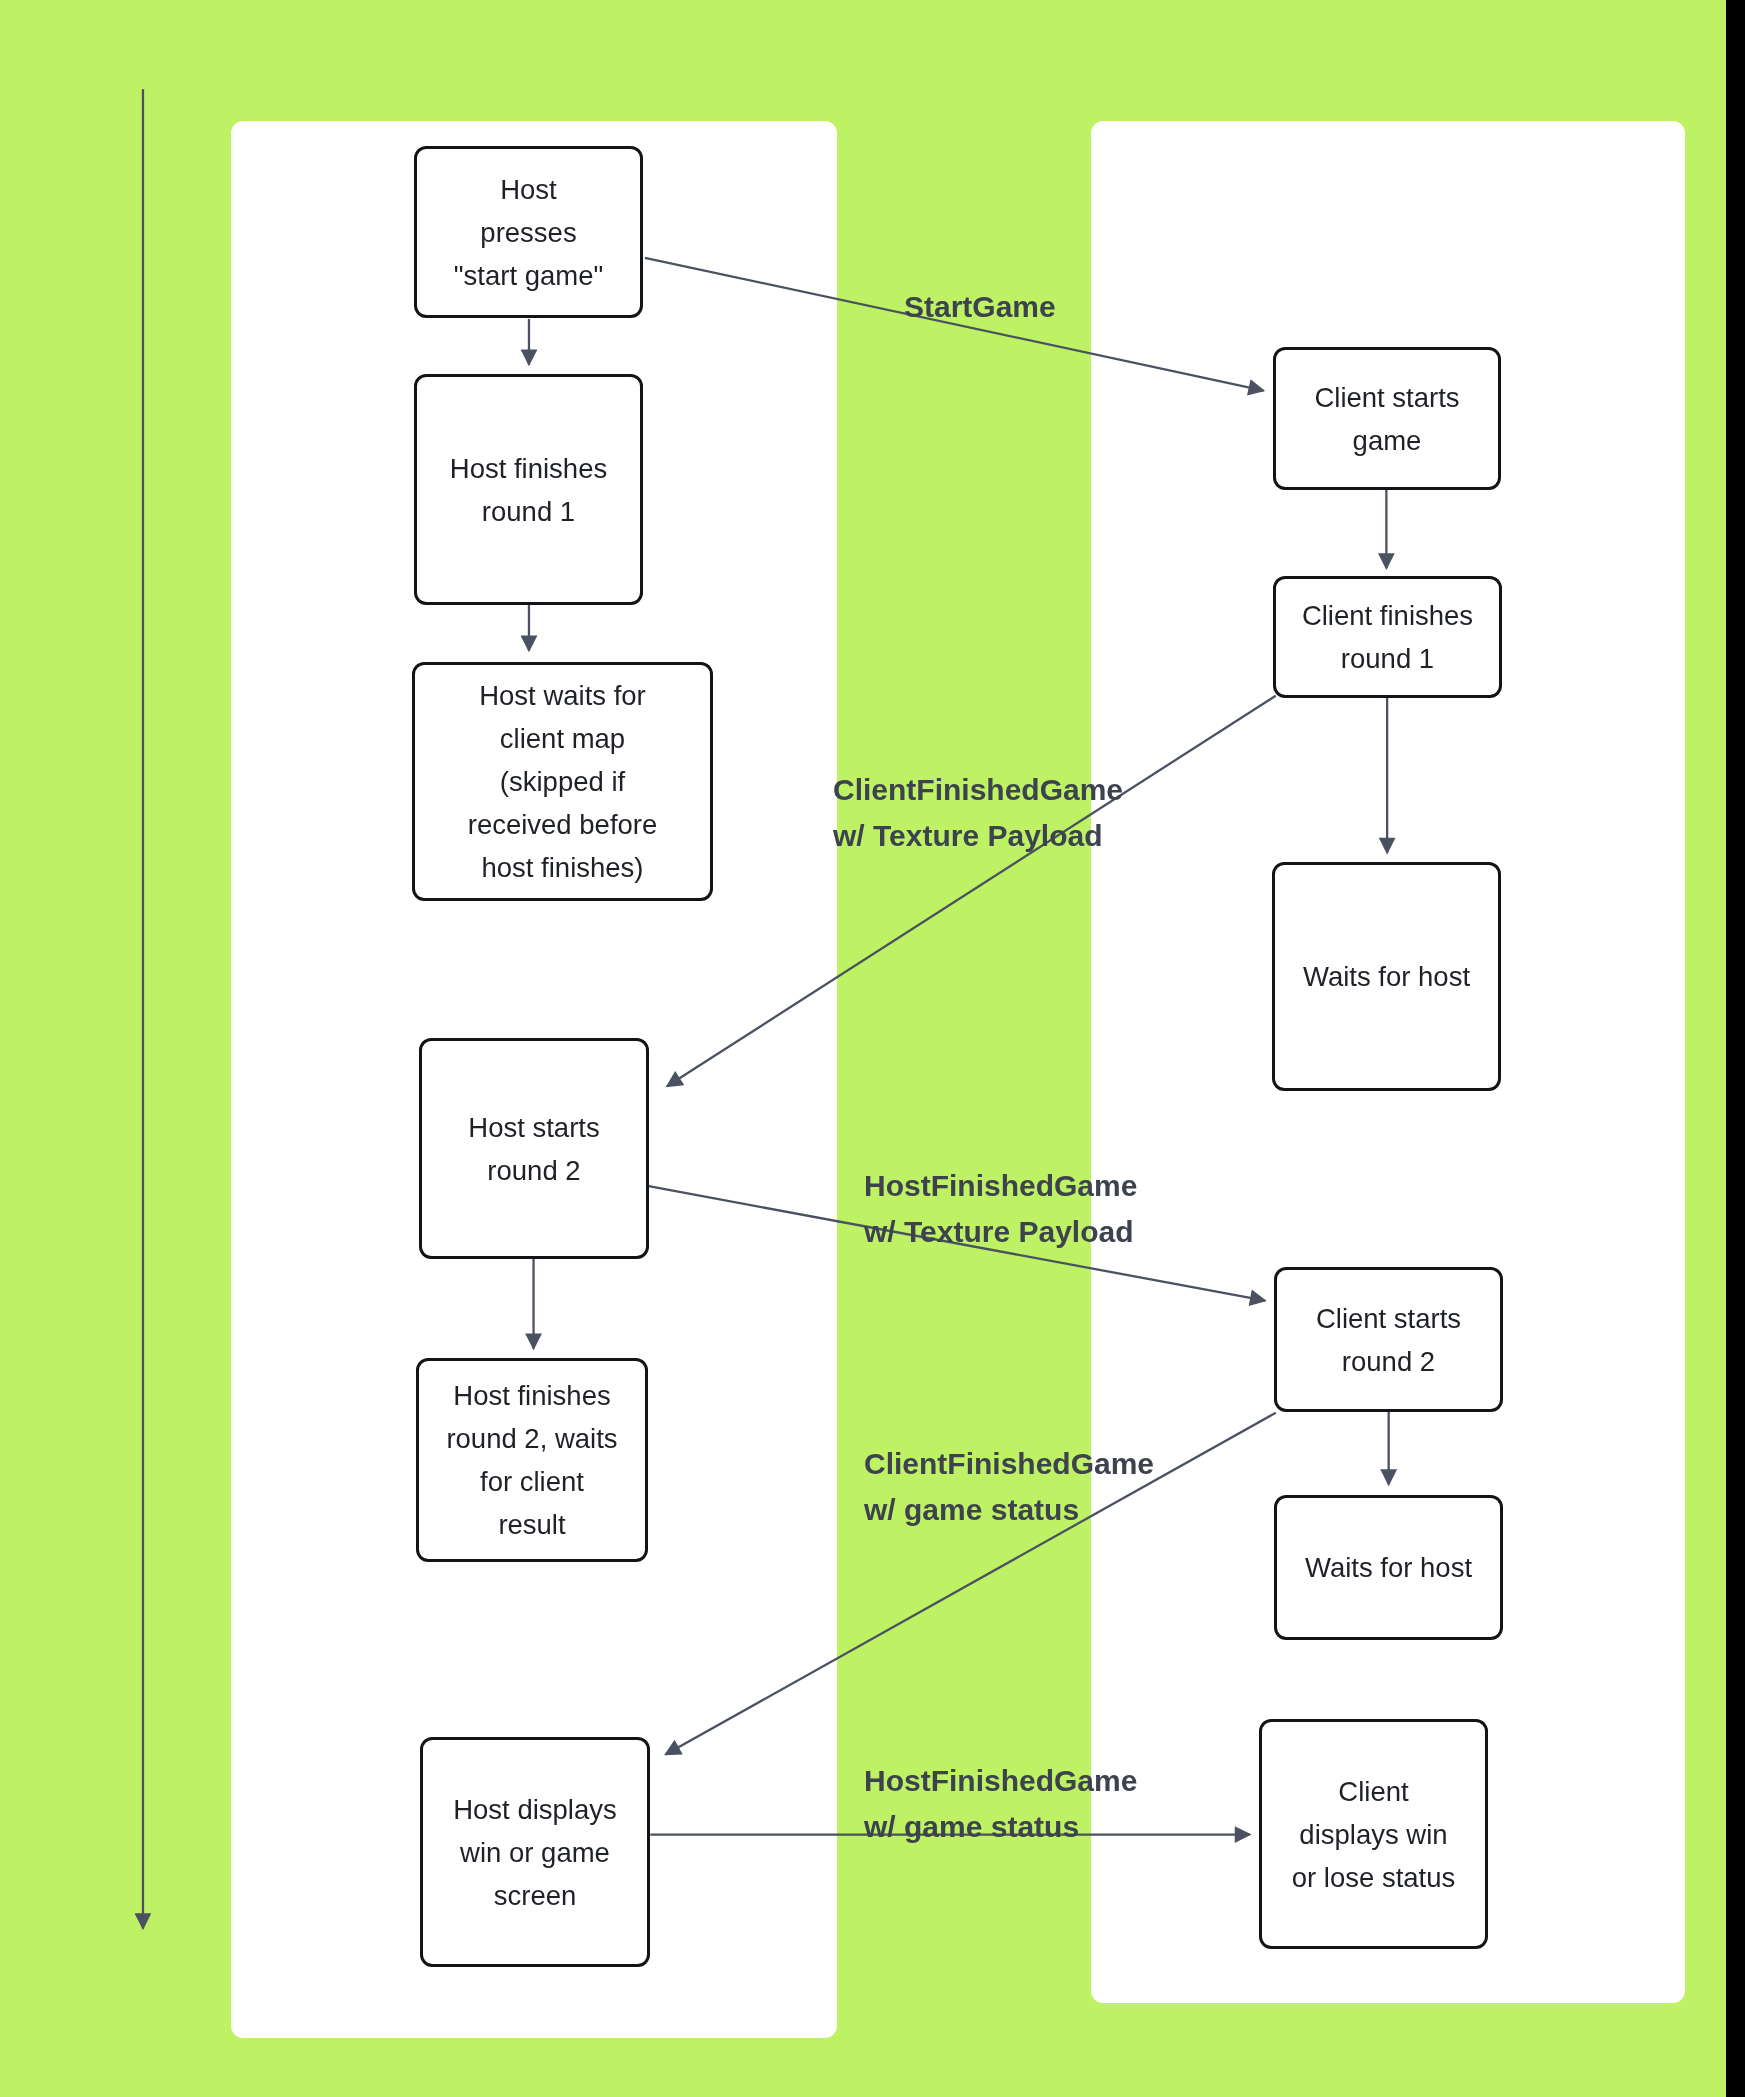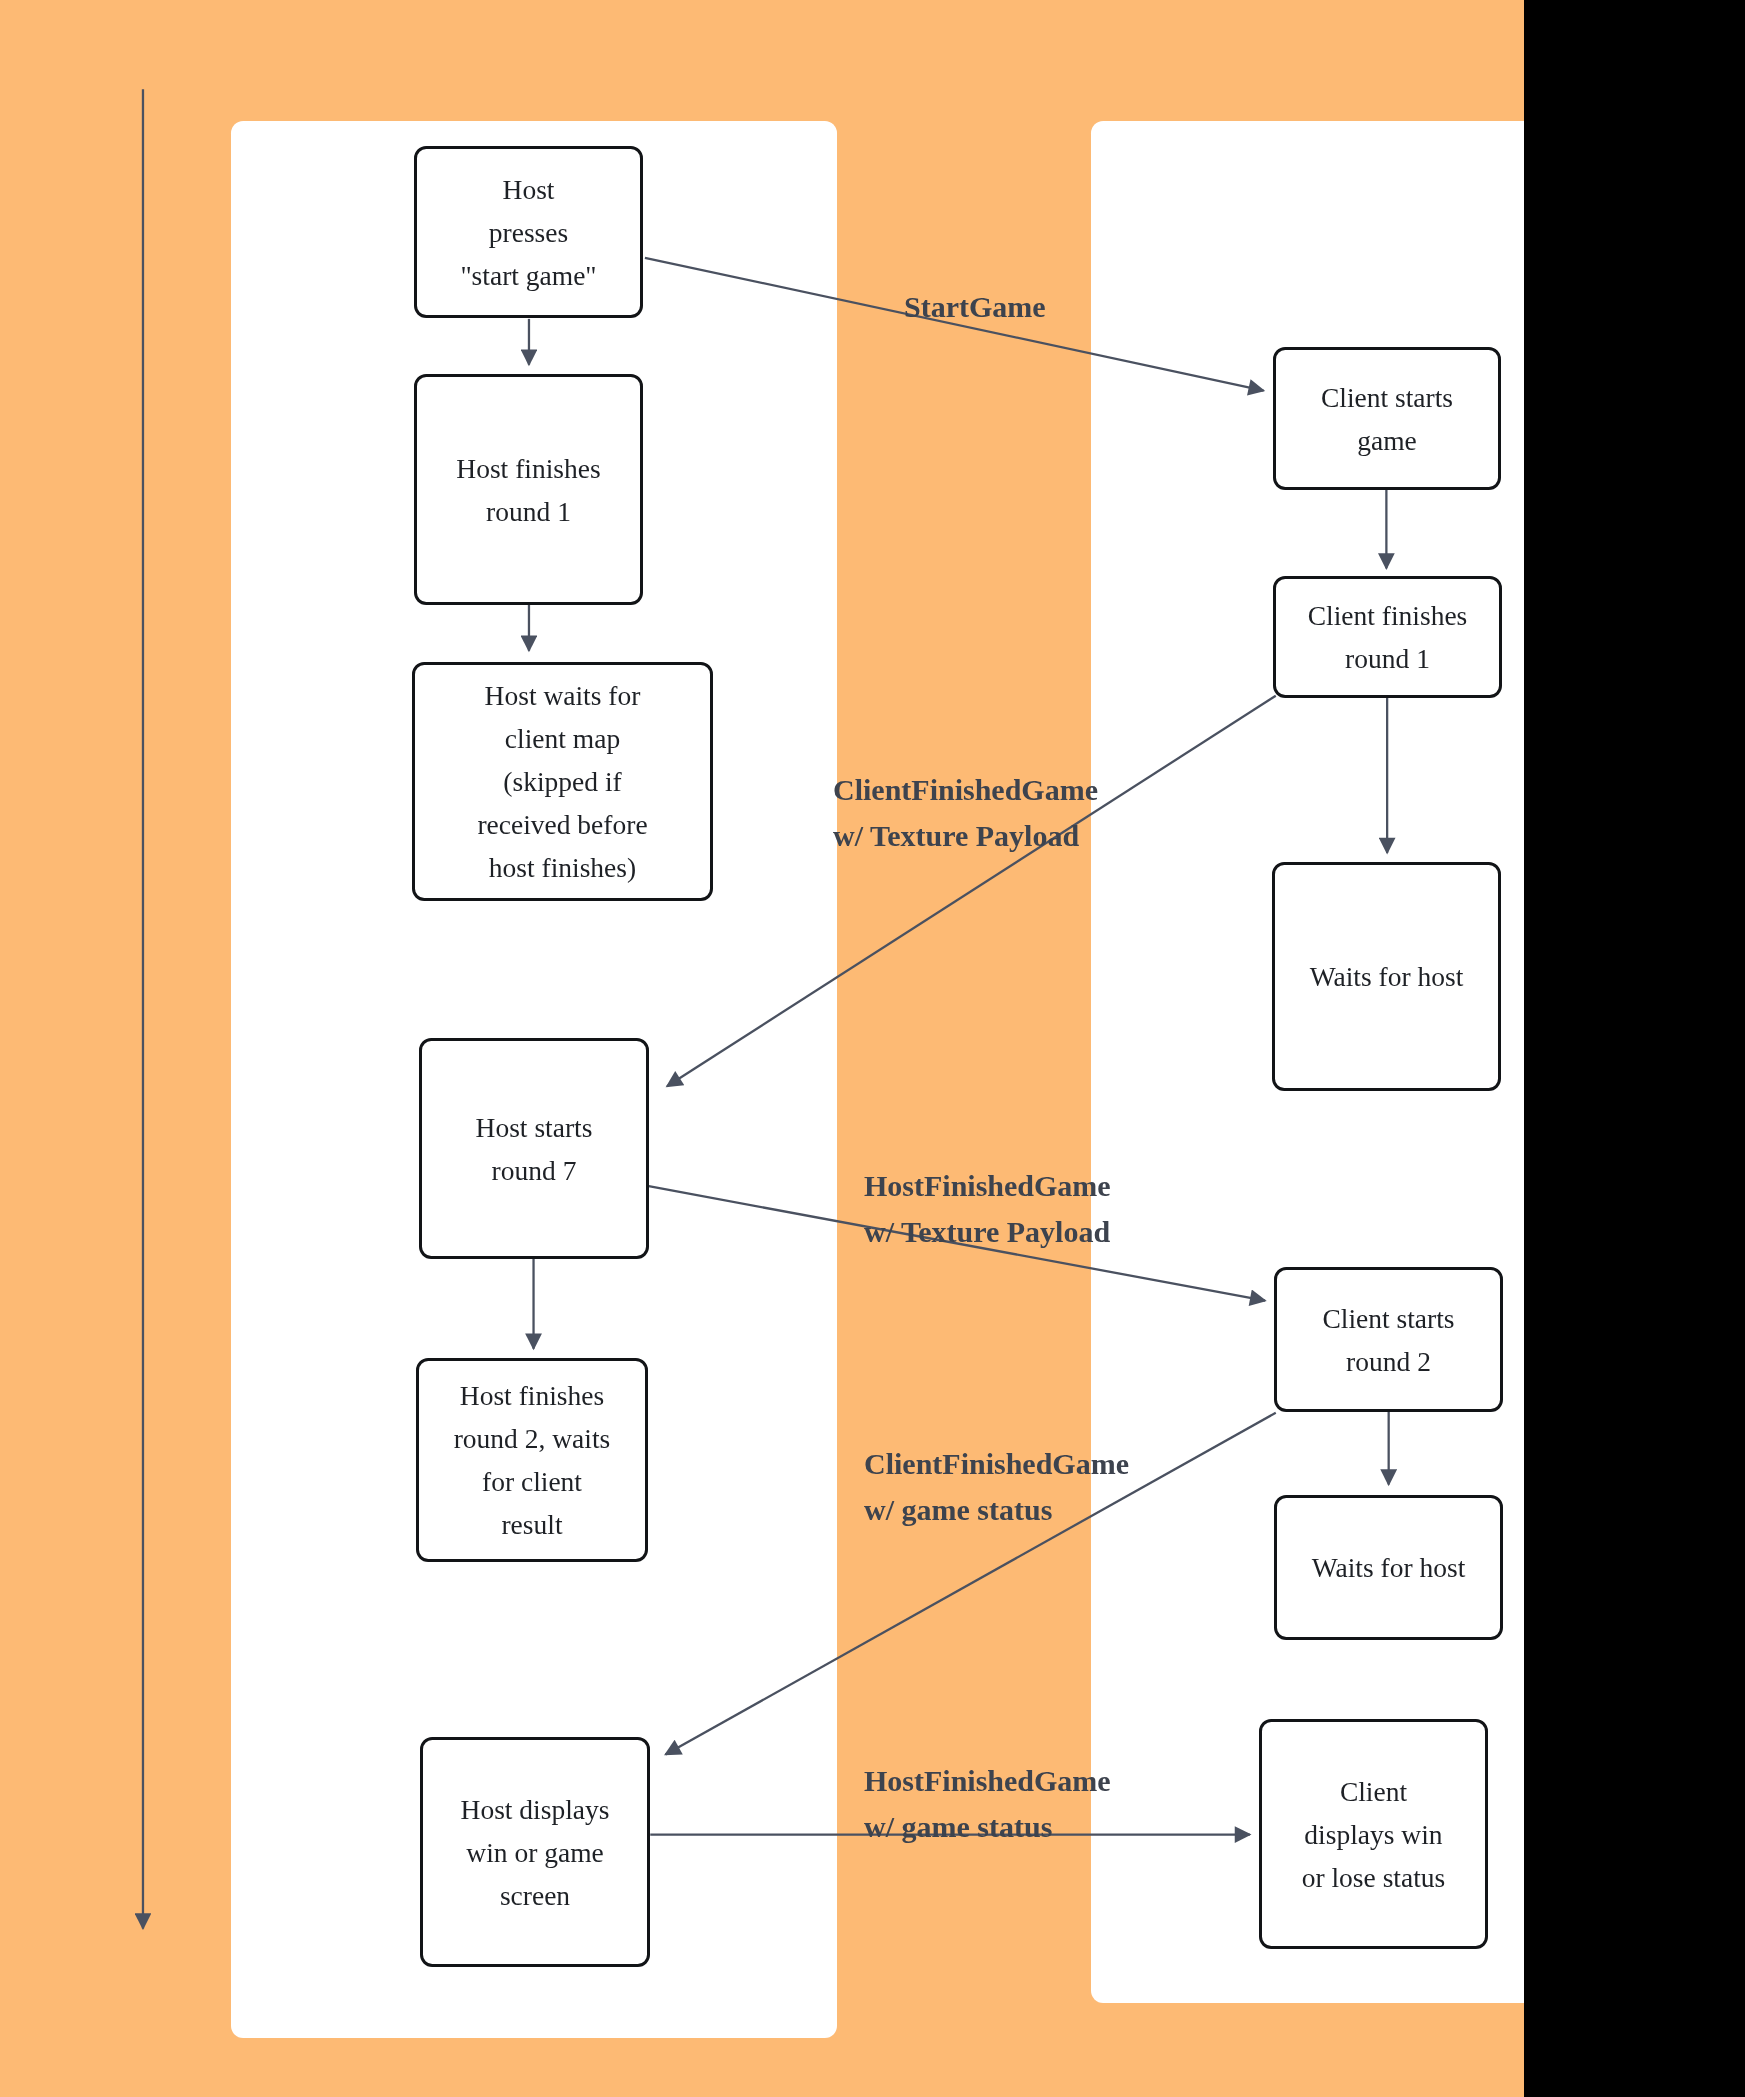--- a/index.html
+++ b/index.html
@@ -1,20 +1,20 @@
 <!DOCTYPE html>
 <html style="font-size:12.2px"><head>
 <meta charset="utf-8">
 <style>
   html,body{margin:0;padding:0;background:#000;}
   #stage{
     position:relative;
-    width:1524px;height:2097px;
-    background:#fdba74;
-    font-family:Liberation Serif, serif;
+    width:1726px;height:2097px;
+    background:#bef264;
+    font-family:Liberation Sans, sans-serif;
     overflow:hidden;
   }
   .lane-panel{
     position:absolute;
     background:#ffffff;
     border-radius:12.2px;
   }
   #host-lane{left:231px;top:121px;width:606px;height:1917px;}
   #client-lane{left:1091px;top:121px;width:594px;height:1882px;}
   .node{
@@ -93,21 +93,21 @@
 presses
 "start game"</div>
   <div class="node" id="n-host-fin1">Host finishes
 round 1</div>
   <div class="node" id="n-host-waitmap">Host waits for
 client map
 (skipped if
 received before
 host finishes)</div>
   <div class="node" id="n-host-start2">Host starts
-round 7</div>
+round 2</div>
   <div class="node" id="n-host-fin2">Host finishes
 round 2, waits
 for client
 result</div>
   <div class="node" id="n-host-winlose">Host displays
 win or game
 screen</div>
 
   <div class="node" id="n-client-start">Client starts
 game</div>

